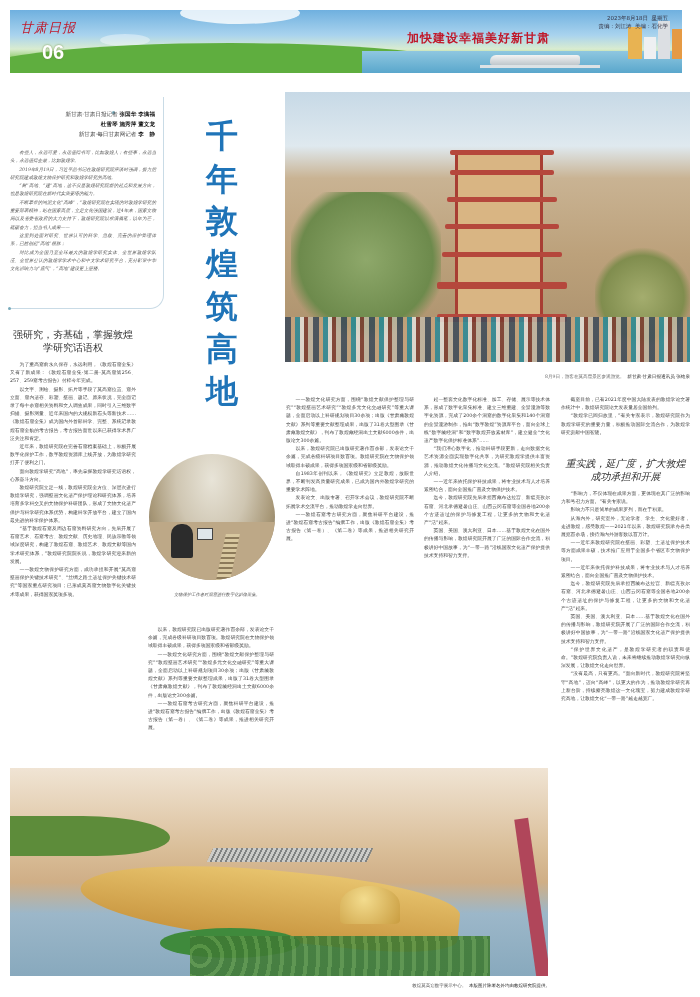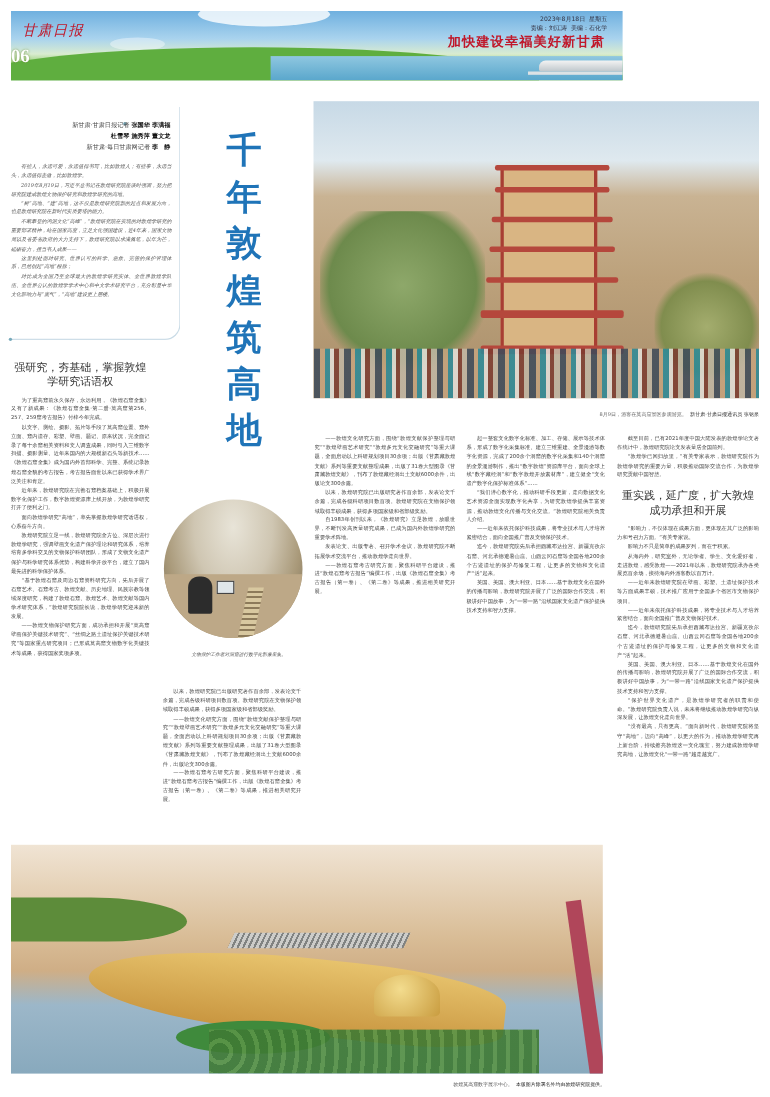--- a/index.html
+++ b/index.html
@@ -1,42 +1,42 @@
 <!DOCTYPE html>
 <html><head>
 <meta charset="utf-8">
 <style>
   * { box-sizing: border-box; margin: 0; padding: 0; }
   html, body { width: 700px; height: 997px; background: #fff; overflow: hidden; }
   body { font-family: "DejaVu Serif", "Liberation Serif", serif; color: #333; position: relative; }
 
   
   .banner {
-    position: absolute; left: 10px; top: 10px; width: 556px; height: 63px;
+    position: absolute; left: 10px; top: 10px; width: 672px; height: 63px;
     background: linear-gradient(180deg, #6fb0df 0%, #a9d3ee 40%, #d9ecd0 62%, #8cc866 78%, #4ea43c 100%);
     overflow: hidden;
   }
   .banner .hill {
     position: absolute; left: -40px; bottom: -30px; width: 520px; height: 60px;
     background: #5fae3f; border-radius: 50%;
   }
   .banner .water {
     position: absolute; right: 0; bottom: 0; width: 320px; height: 22px;
     background: linear-gradient(180deg, #8fc7e0, #5aa7cc);
   }
   .banner .cloud {
     position: absolute; background: rgba(255,255,255,0.8); border-radius: 50%;
   }
   .banner .paper-logo {
     position: absolute; left: 10px; top: 9px; font-family: "DejaVu Serif", serif;
     color: #c0182a; font-size: 13px; font-style: italic; letter-spacing: 1px;
   }
   .banner .page-no {
-    position: absolute; left: 0; top: 31px; color: #fff; font-family: Liberation Serif, serif;
-    font-weight: bold; font-size: 17px; text-shadow: 0 0 2px #6b8e3a;
+    position: absolute; left: 32px; top: 31px; color: #fff; font-family: Liberation Sans, sans-serif;
+    font-weight: bold; font-size: 20px; text-shadow: 0 0 2px #6b8e3a;
   }
   .banner .slogan-main {
     position: absolute; left: 170px; top: 16px; font-family: "DejaVu Sans", sans-serif; font-weight: bold;
     font-size: 18px; color: #d3122b; letter-spacing: 1px; text-shadow: 1px 1px 0 #fff;
   }
   .banner .slogan-sub {
     position: absolute; left: 397px; top: 20px; font-family: "DejaVu Sans", sans-serif; font-weight: bold;
     font-size: 12px; color: #c0182a; letter-spacing: 1px;
   }
   .banner .date-info {
@@ -241,21 +241,21 @@
   <p>起一整套文化数字化标准、加工、存储、展示等技术体系，形成了数字化采集标准、建立三维重建、全景漫游等数字化资源，完成了200余个洞窟的数字化采集和140个洞窟的全景漫游制作，推出“数字敦煌”资源库平台，面向全球上线“数字藏经洞”和“数字敦煌开放素材库”，建立健全“文化遗产数字化保护标准体系”……</p>
   <p>“我们潜心数字化，推动科研手段更新，走向数据文化艺术资源全面实现数字化共享，为研究敦煌学提供丰富资源，推动敦煌文化传播与文化交流。”敦煌研究院相关负责人介绍。</p>
   <p>——近年来依托保护科技成果，将专业技术与人才培养紧密结合，面向全国推广普及文物保护技术。</p>
   <p>迄今，敦煌研究院先后承担西藏布达拉宫、新疆克孜尔石窟、河北承德避暑山庄、山西云冈石窟等全国各地200余个古迹遗址的保护与修复工程，让更多的文物和文化遗产“活”起来。</p>
   <p>英国、美国、澳大利亚、日本……基于敦煌文化在国外的传播与影响，敦煌研究院开展了广泛的国际合作交流，积极讲好中国故事，为“一带一路”沿线国家文化遗产保护提供技术支持和智力支撑。</p>
 </div>
 
 <div class="col" style="left:561px;top:396px;width:129px;height:594px;">
   <p>截至目前，已有2021年度中国大陆发表的敦煌学论文著作统计中，敦煌研究院论文发表量居全国前列。</p>
   <p>“敦煌学已回归故里，”有关专家表示，敦煌研究院作为敦煌学研究的重要力量，积极推动国际交流合作，为敦煌学研究贡献中国智慧。</p>
-  <div class="sec-head" style="margin-top:8px;">
+  <div class="sec-head" style="margin-top:20px;font-style:italic;">
     <span class="l1">重实践，延广度，扩大敦煌</span>
     <span class="l2">成功承担和开展</span>
   </div>
   <p>“影响力，不仅体现在成果方面，更体现在其广泛的影响力和号召力方面。”有关专家说。</p>
   <p>影响力不只是简单的成果罗列，而在于积累。</p>
   <p>从海内外，研究室外，无论学者、学生、文化爱好者，走进敦煌，感受敦煌——2021年以来，敦煌研究院承办各类展览百余场，接待海内外游客数以百万计。</p>
   <p>——近年来敦煌研究院在壁画、彩塑、土遗址保护技术等方面成果丰硕，技术推广应用于全国多个省区市文物保护项目。</p>
   <p>——近年来依托保护科技成果，将专业技术与人才培养紧密结合，面向全国推广普及文物保护技术。</p>
   <p>迄今，敦煌研究院先后承担西藏布达拉宫、新疆克孜尔石窟、河北承德避暑山庄、山西云冈石窟等全国各地200余个古迹遗址的保护与修复工程，让更多的文物和文化遗产“活”起来。</p>
   <p>英国、美国、澳大利亚、日本……基于敦煌文化在国外的传播与影响，敦煌研究院开展了广泛的国际合作交流，积极讲好中国故事，为“一带一路”沿线国家文化遗产保护提供技术支持和智力支撑。</p>

